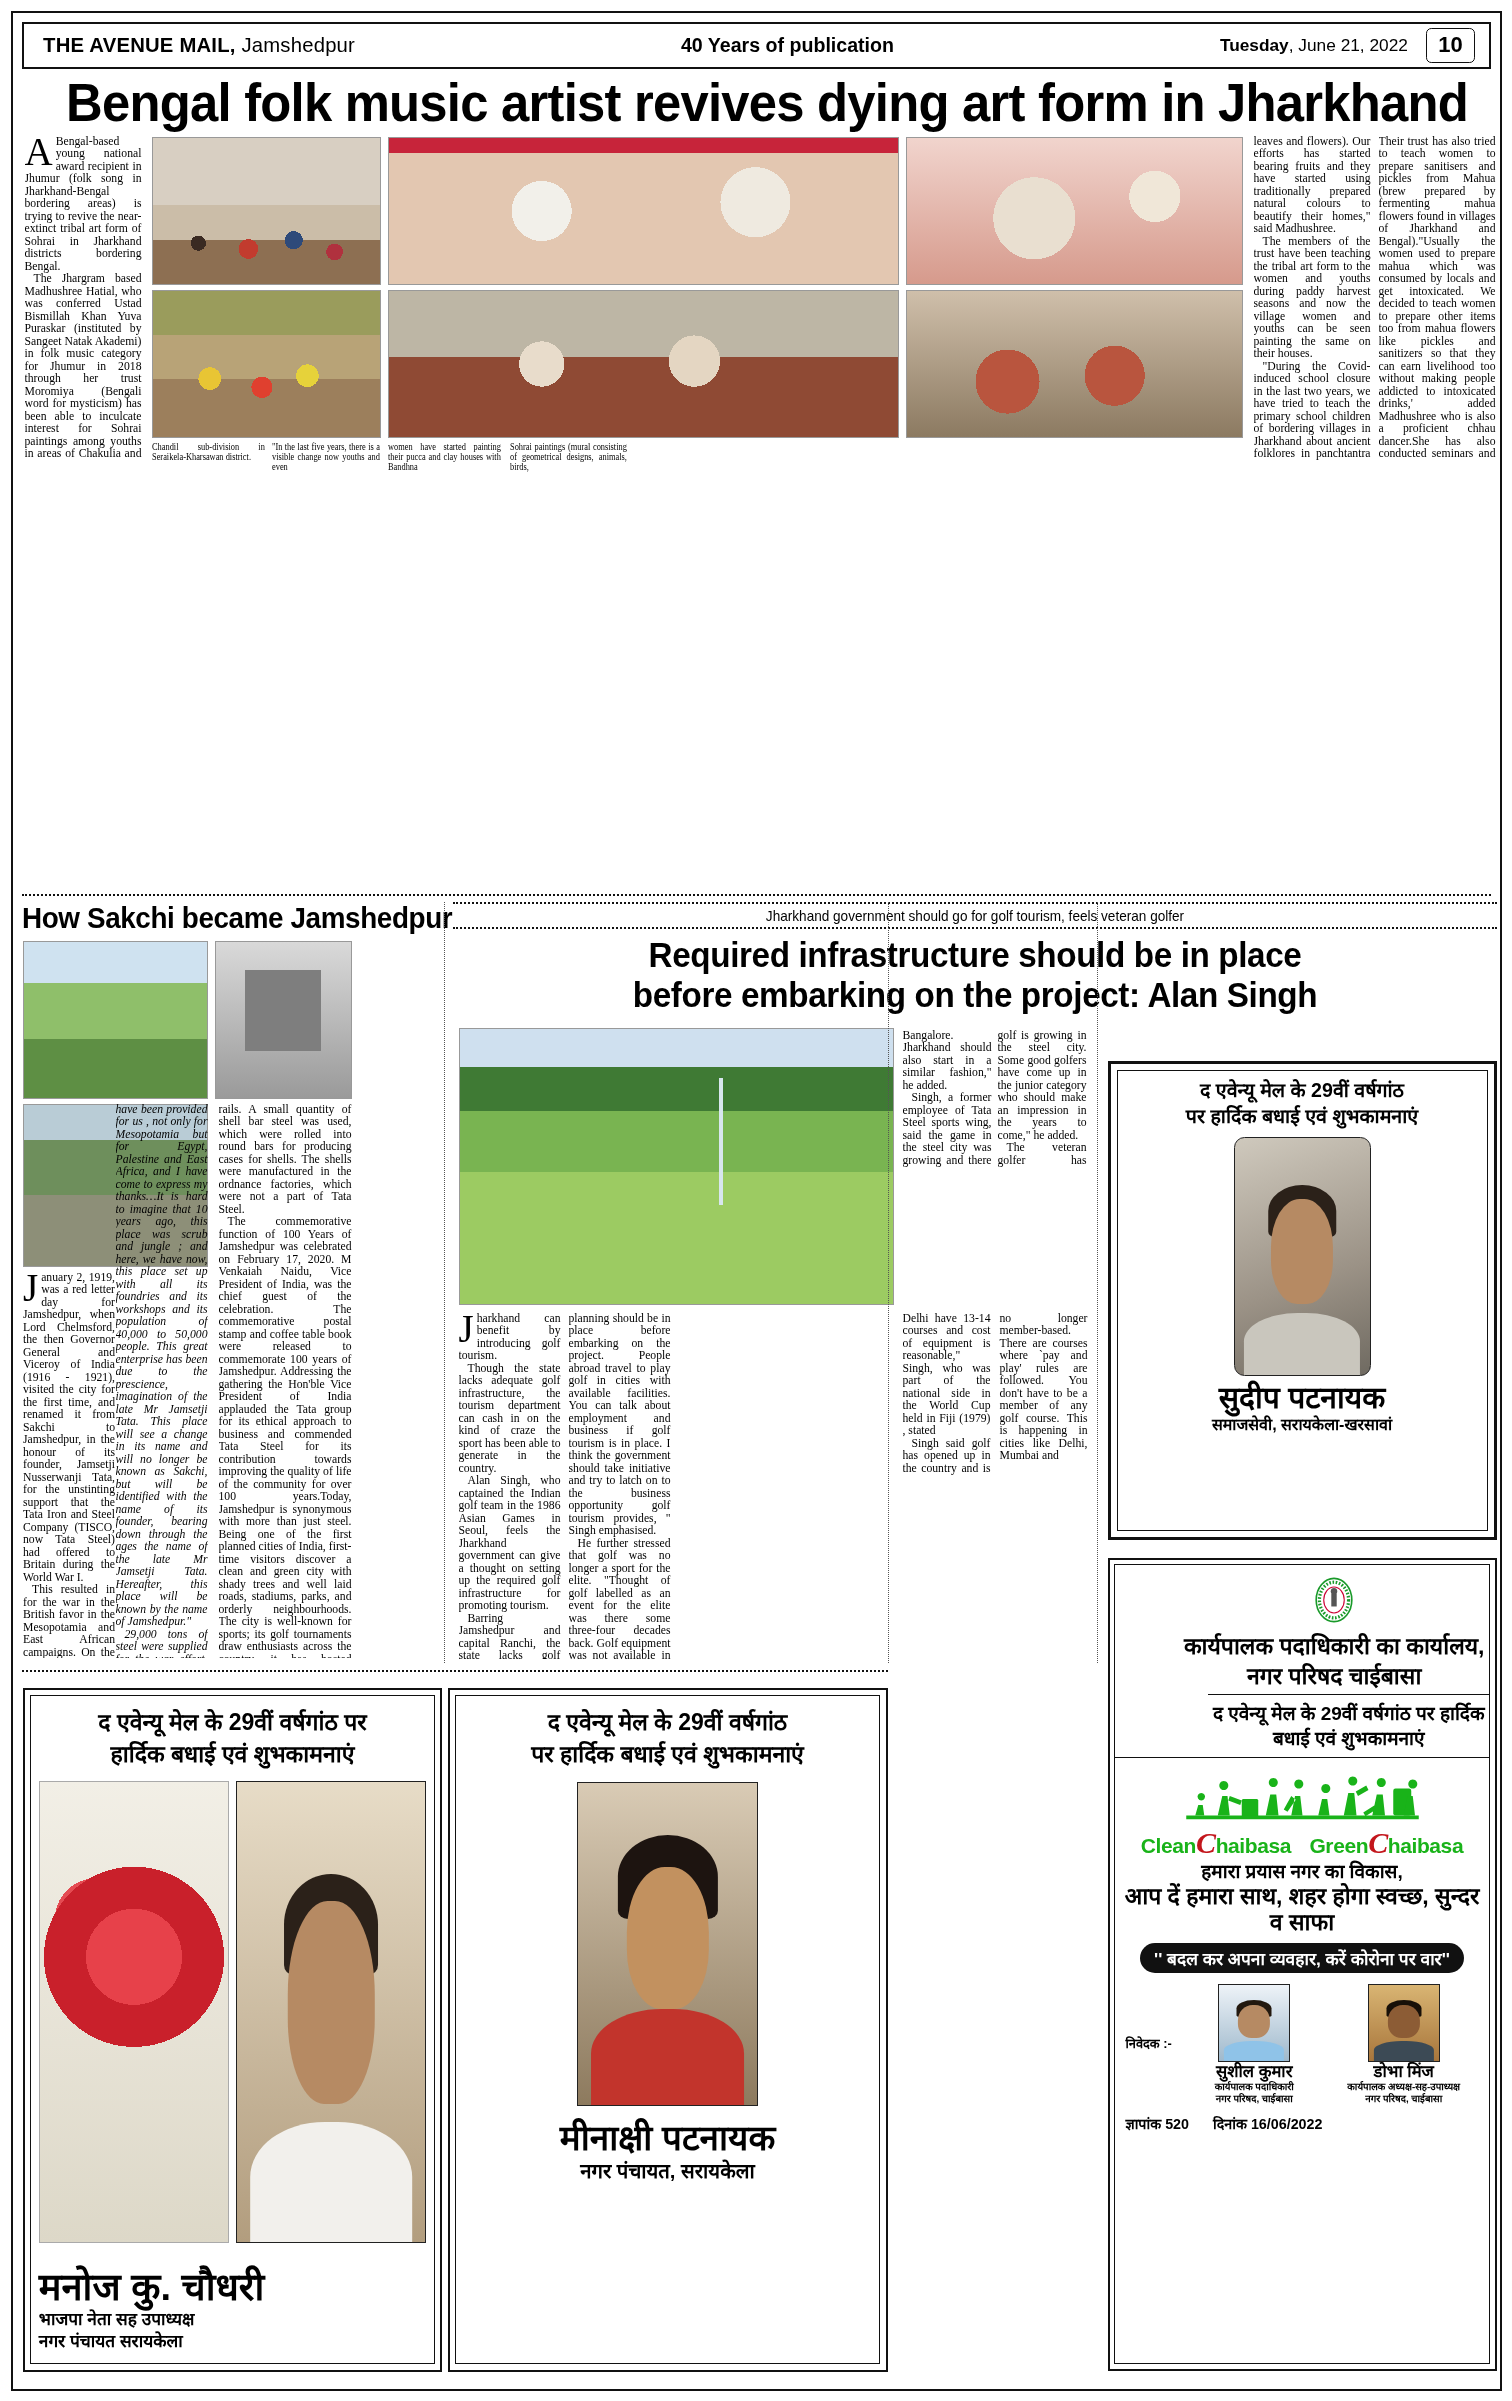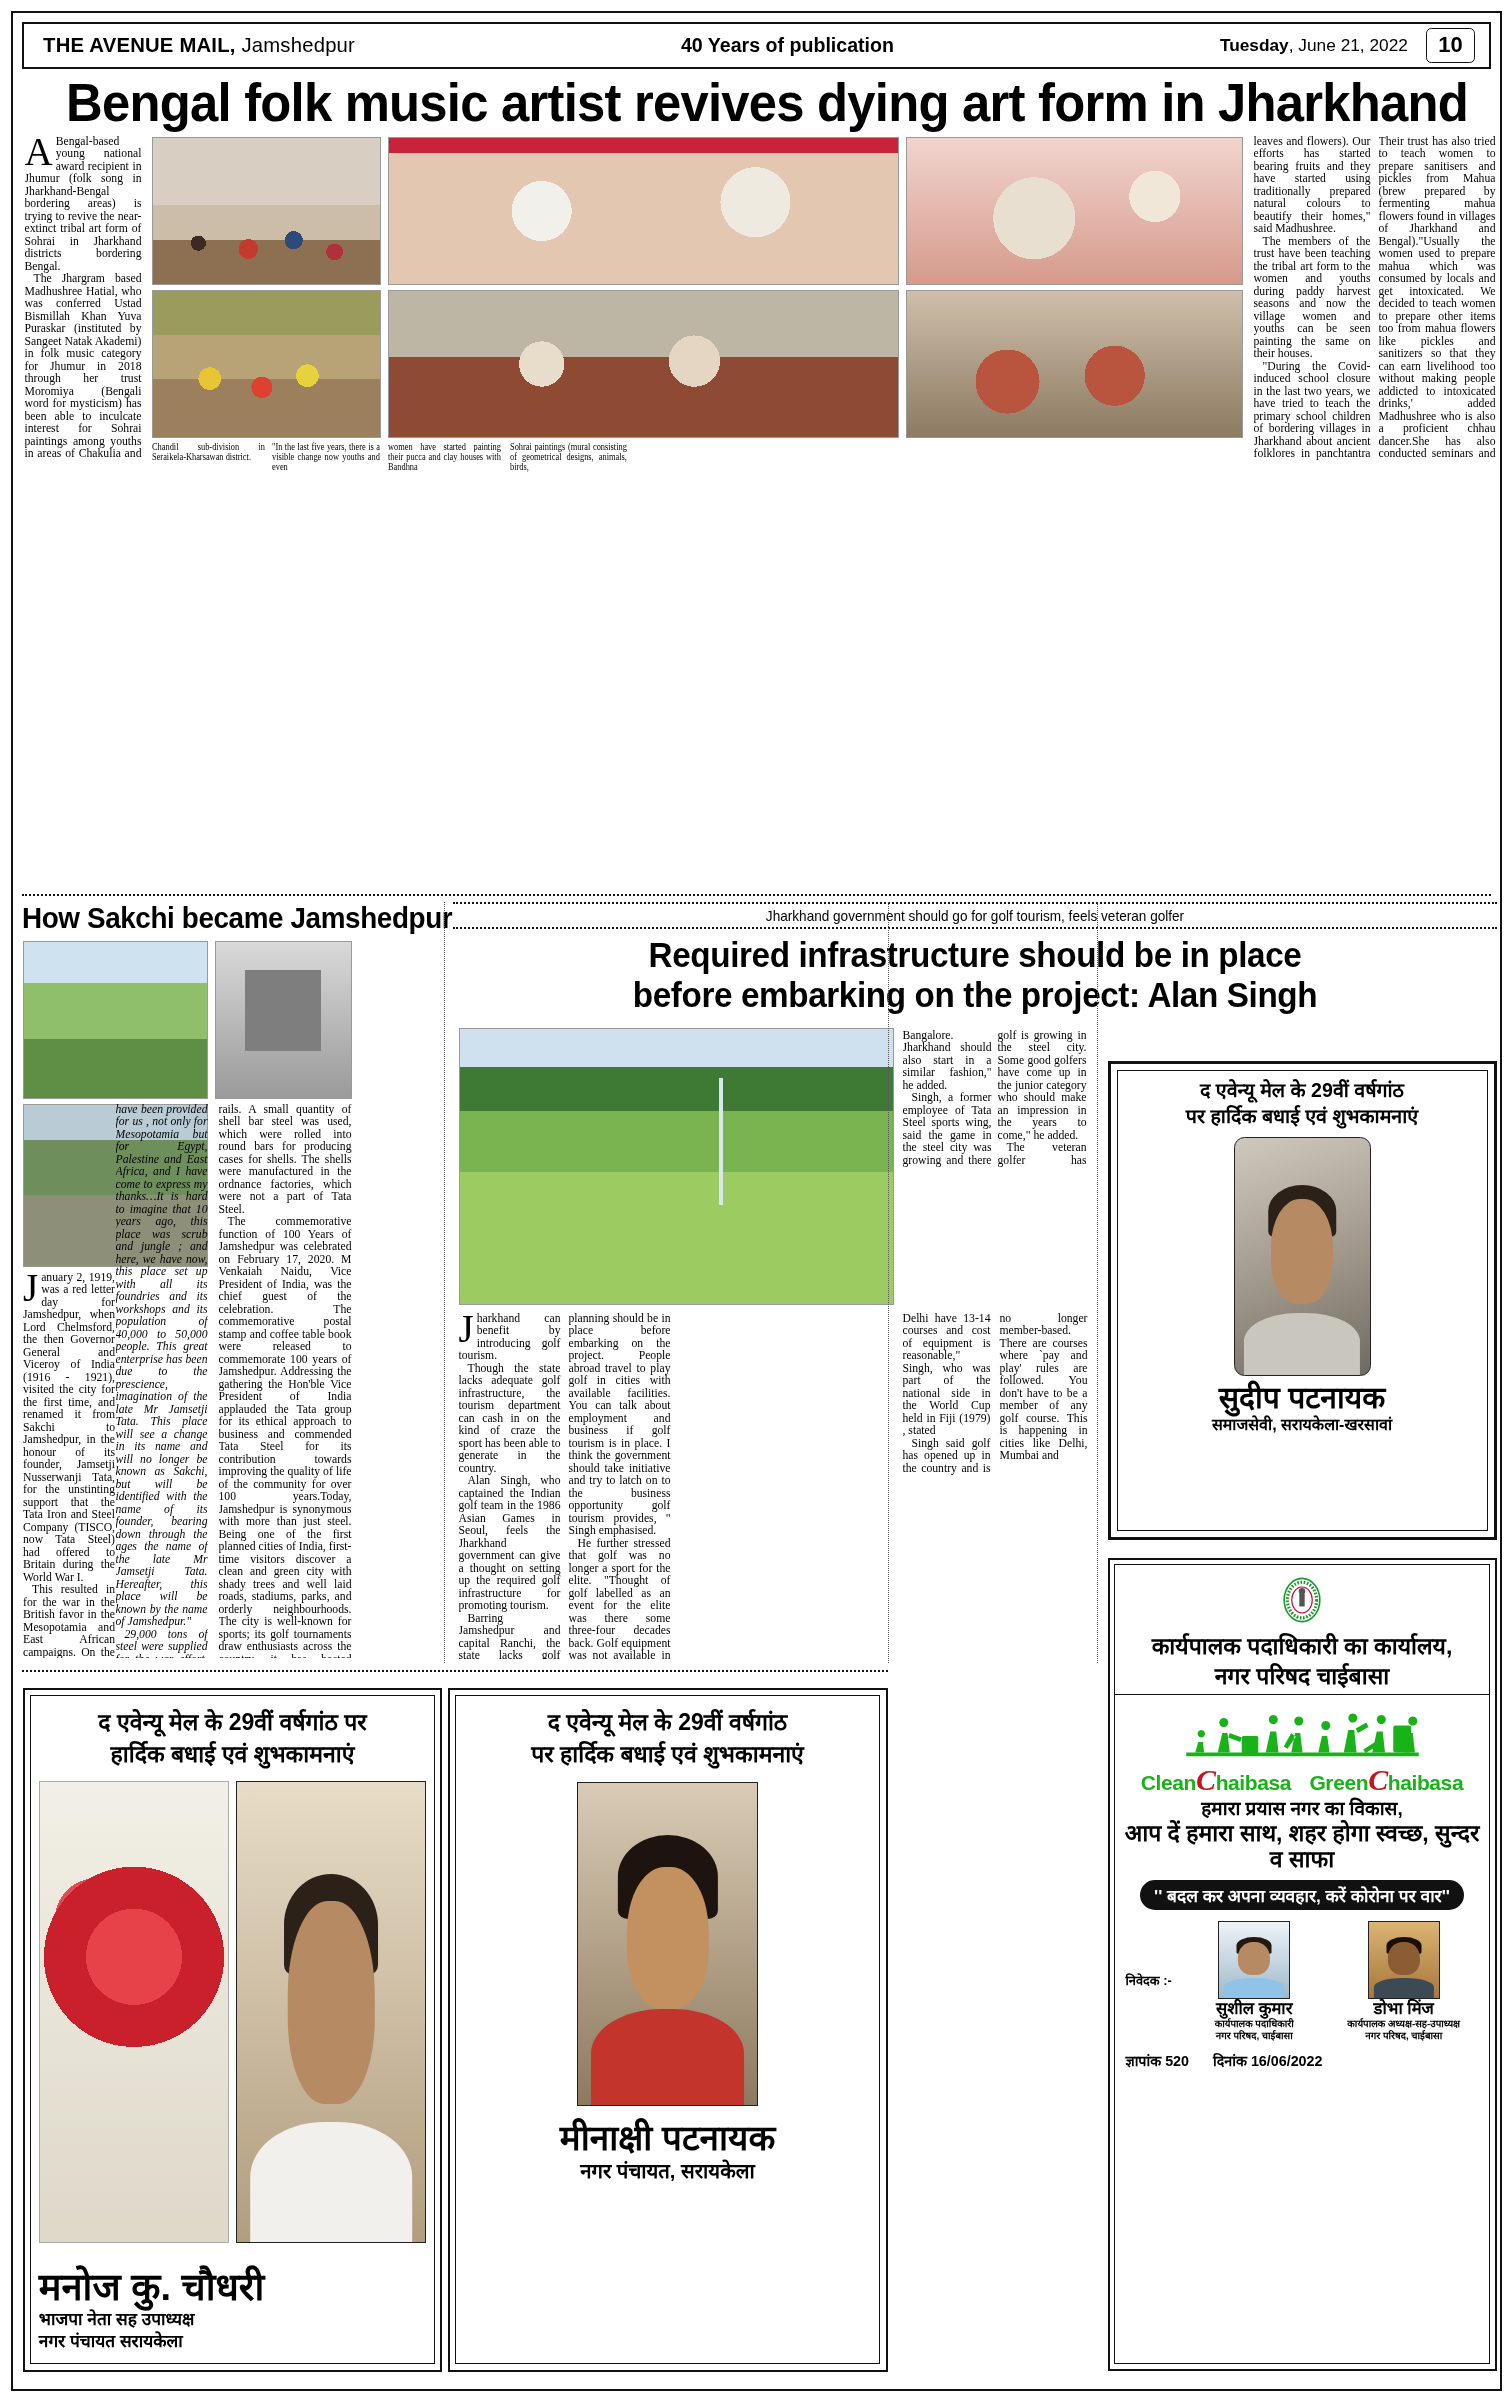--- a/index.html
+++ b/index.html
@@ -225,35 +225,39 @@
           <div class="hair"></div>
               <div class="head"></div>
               <div class="body"></div>
         </div>
         <div class="hindi ctr" style="font-size:30px;line-height:35px;margin-top:4.5px;">सुदीप पटनायक</div>
         <div class="hindi ctr" style="font-size:16px;line-height:19.6px;">समाजसेवी, सरायकेला-खरसावां</div>
       </div>
     </div>
 
     <div class="adbox2" style="left:1086px;top:1536px;width:389px;height:813px;">
-      <div style="border:1.5px solid #111;margin:4.5px;height:calc(100% - 9px);box-sizing:border-box;display:flex;flex-direction:column;">
+      <div style="border:1.5px solid #111;margin:4.5px;height:calc(100% - 9px);box-sizing:border-box;display:flex;flex-direction:column;align-items:flex-end;">
 
         <div style="padding:7.5px 4.5px 3px;display:flex;flex-direction:column;align-items:center;">
 
           <svg width="54" height="54" viewBox="0 0 100 100">
             <ellipse cx="50" cy="50" rx="33" ry="40" fill="none" stroke="#1a9a2a" stroke-width="3"></ellipse>
             <ellipse cx="50" cy="50" rx="27" ry="33" fill="none" stroke="#1a9a2a" stroke-width="6" stroke-dasharray="3 3"></ellipse>
             <ellipse cx="50" cy="50" rx="19" ry="24" fill="none" stroke="#c03" stroke-width="2"></ellipse>
             <rect x="45" y="38" width="10" height="24" fill="#555"></rect>
             <circle cx="50" cy="34" r="6" fill="#555"></circle>
           </svg>
           <div class="hindi ctr" style="font-size:23px;line-height:30px;margin-top:4.5px;">कार्यपालक पदाधिकारी का कार्यालय,</div>
           <div class="hindi ctr" style="font-size:23px;line-height:30px;">नगर परिषद चाईबासा</div>
         </div>
 
+        <div style="border-top:1.5px solid #111;padding:6px 4.5px;">
+          <div class="hindi ctr" style="font-size:19px;line-height:25px;">द एवेन्यू मेल के 29वीं वर्षगांठ पर हार्दिक</div>
+          <div class="hindi ctr" style="font-size:19px;line-height:25px;">बधाई एवं शुभकामनाएं</div>
+        </div>
 
         <div style="border-top:1.5px solid #111;padding:7.5px 4.5px 3px;flex:1;display:flex;flex-direction:column;align-items:center;">
 
           <svg width="249" height="60" viewBox="0 0 330 80">
             <g class="greenfig">
               <rect x="10" y="66" width="310" height="5"></rect>
               <path d="M22 66 l4-14 6 0 2 14z M30 46 a5 5 0 1 1 .1 0z"></path>
               <path d="M52 66 l6-26 7 0 3 26z M60 32 a6 6 0 1 1 .1 0z M68 40 l16 6 -2 6 -16-6z"></path>
               <rect x="84" y="44" width="22" height="24" rx="2"></rect>
               <path d="M116 66 l6-28 8 0 3 28z M126 28 a6 6 0 1 1 .1 0z"></path>

